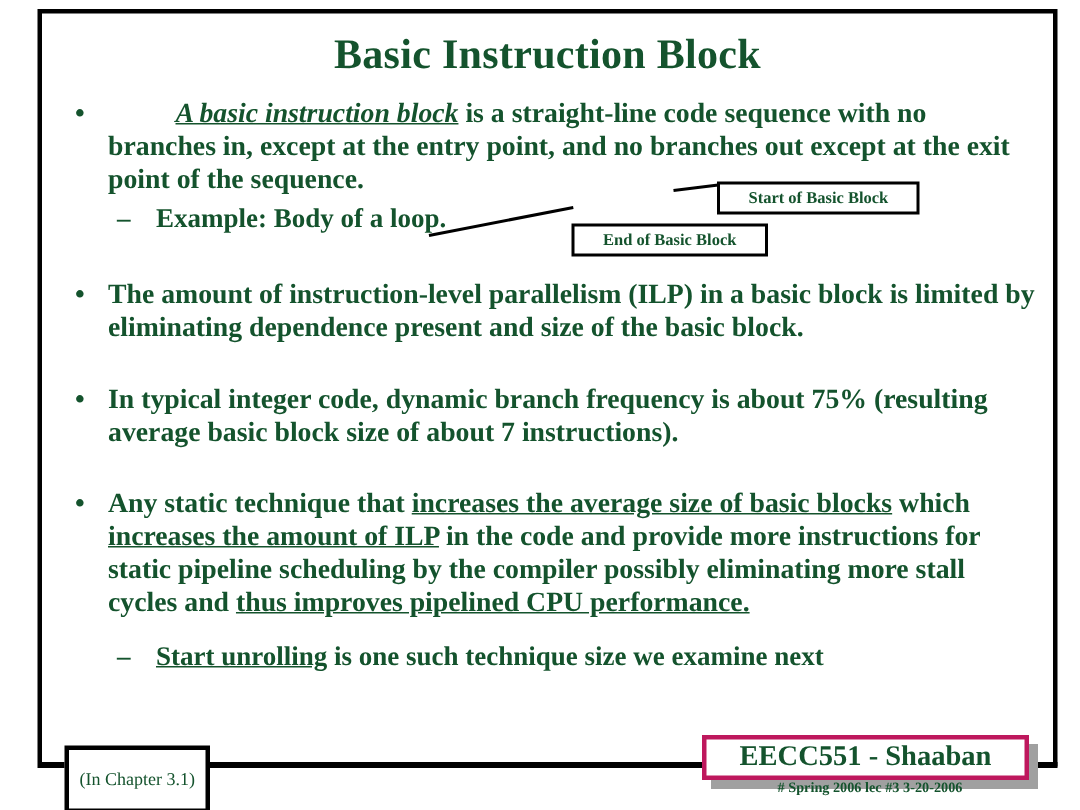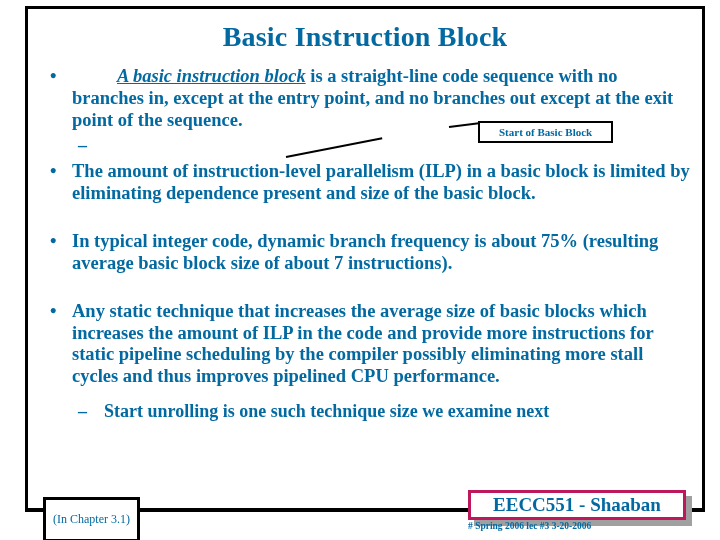--- a/index.html
+++ b/index.html
@@ -8,21 +8,21 @@
     padding: 0;
     background: #ffffff;
   }
   #slide {
     position: relative;
     width: 720px;
     height: 540px;
     background: #ffffff;
     overflow: hidden;
     font-family: "Liberation Serif", "DejaVu Serif", serif;
-    color: #0369a1;
+    color: #14532d;
   }
 
   
   #frame {
     position: absolute;
     left: 25px;
     top: 6px;
     width: 680px;
     height: 506px;
     border: 3px solid #000000;
@@ -70,21 +70,21 @@
     font-size: 18px;
     line-height: 1.2;
     font-weight: bold;
     margin-top: 3px;
   }
   .sub > .dash {
     position: absolute;
     left: 36px;
     top: 0;
   }
-  .ul { }
+  .ul { text-decoration: underline; }
   .bi {
     font-weight: bold;
     font-style: italic;
     text-decoration: underline;
     margin-left: 45px;
   }
 
   
   #b1 { margin-bottom: 4px; }
   #b2 { margin-top: 30px; }
@@ -166,21 +166,21 @@
     justify-content: center;
     font-size: 19px;
     font-weight: bold;
     white-space: nowrap;
   }
   #badge-date {
     position: absolute;
     left: 468px;
     top: 521px;
     width: 224px;
-    text-align: left;
+    text-align: center;
     font-size: 9.5px;
     font-weight: bold;
     white-space: nowrap;
   }
 </style>
 </head>
 <body>
 
 <div id="slide">
 
@@ -189,20 +189,21 @@
   <div id="title">Basic Instruction Block</div>
 
   <div id="body">
 
     <div class="bullet" id="b1">
       <span class="dot">•</span>
       <span class="bi">A basic instruction block</span><span> is a straight-line code sequence with no branches in, except at the entry point,  and no branches out except at the exit point of the sequence.</span>
     </div>
     <div class="sub">
       <span class="dash">–</span>
+      <span>Example:  Body of a loop.</span>
     </div>
 
     <div class="bullet" id="b2">
       <span class="dot">•</span>
       <span>The amount of instruction-level parallelism (ILP) in a basic block is limited by eliminating dependence present and size of the basic block.</span>
     </div>
 
     <div class="bullet" id="b3">
       <span class="dot">•</span>
       <span>In typical integer code, dynamic branch frequency is about 75% (resulting average basic block size of about 7 instructions).</span>
@@ -214,20 +215,21 @@
     <div class="sub">
       <span class="dash">–</span><span class="ul">Start unrolling</span><span> is one such technique size we examine next</span>
     </div>
 
   </div>
 
   <div class="leader" id="leader-start"></div>
   <div class="leader" id="leader-end"></div>
 
   <div class="callout" id="callout-start">Start of Basic Block</div>
+  <div class="callout" id="callout-end">End of Basic Block</div>
 
   <div id="footer-rule"></div>
   <div id="chapter-box">(In  Chapter 3.1)</div>
   <div id="badge-shadow"></div>
   <div id="badge">EECC551 - Shaaban</div>
   <div id="badge-date">#  Spring 2006  lec #3   3-20-2006</div>
 
 </div>
 
 </body></html>

